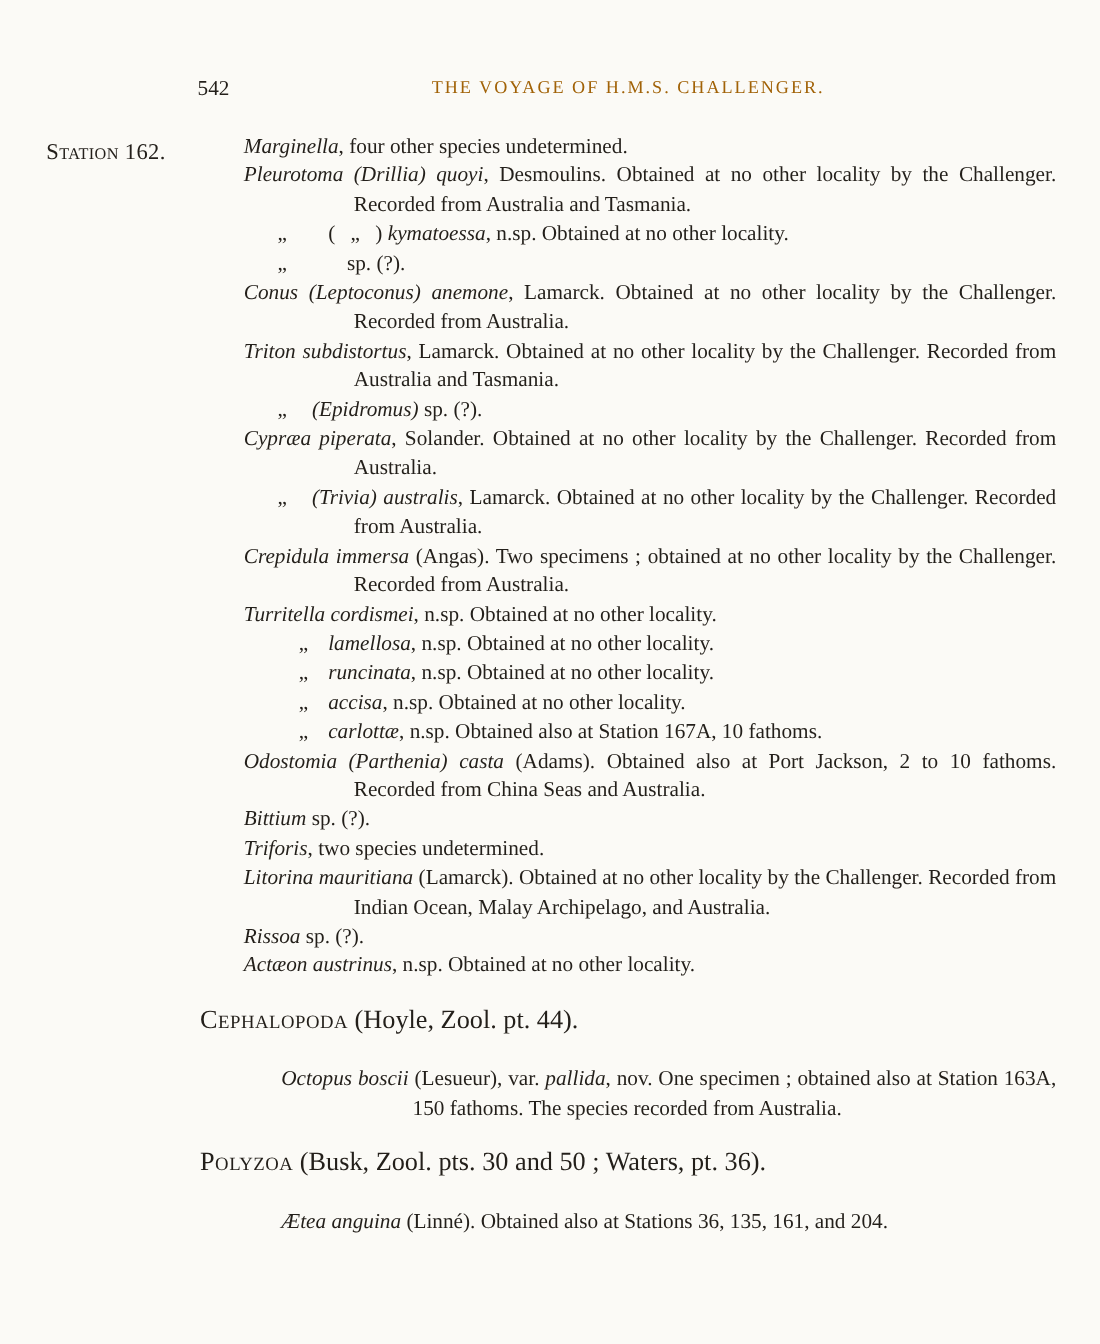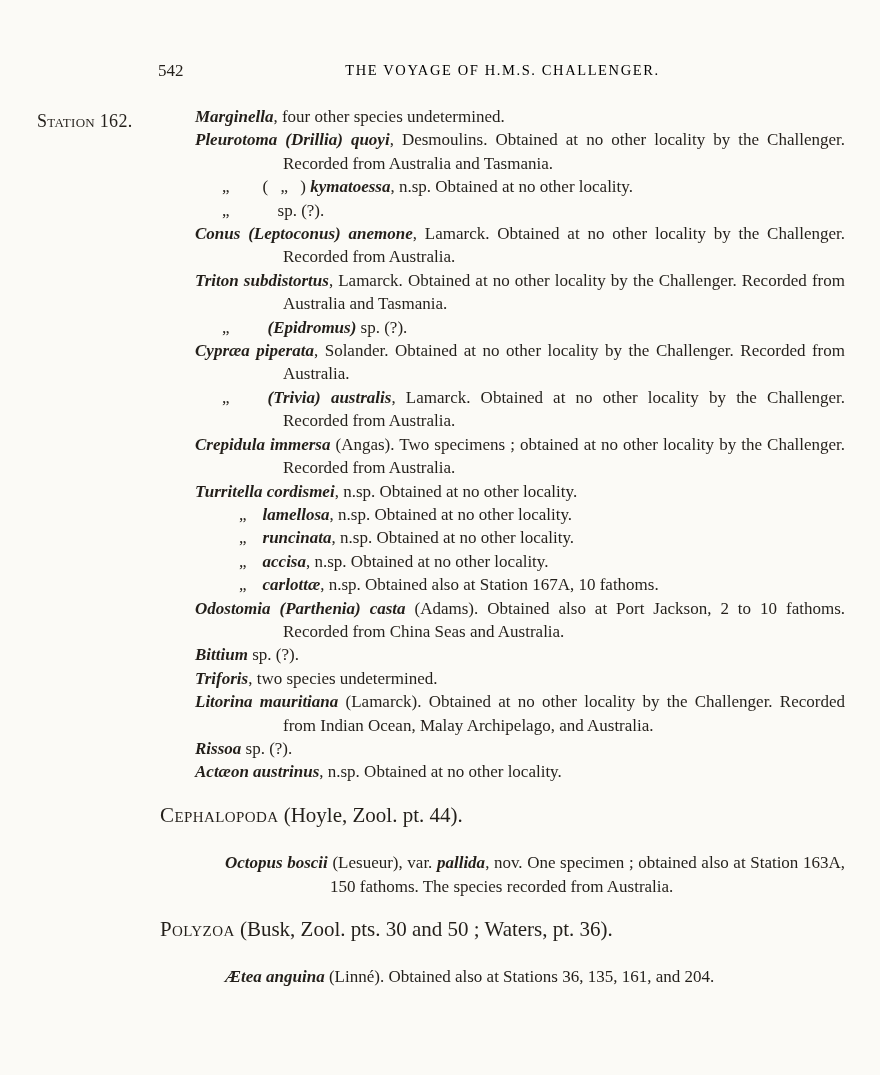--- a/index.html
+++ b/index.html
@@ -14,21 +14,21 @@
 
   .page-number {
     position: absolute; top: 61px; left: 158px;
     font-size: 17px;
   }
   .running-head {
     position: absolute; top: 62px; left: 160px; right: 35px;
     text-align: center;
     font-size: 14.5px;
     letter-spacing: 1.6px;
-    color: #000000;
+    color: #a16207;
   }
   .margin-note {
     position: absolute; top: 111px; left: 37px;
     font-variant: small-caps;
     font-size: 18px;
     letter-spacing: 0.3px;
   }
 
   .content {
     position: absolute; top: 105px; left: 160px; right: 35px;
@@ -39,32 +39,32 @@
     text-align: justify;
     margin-left: 35px;
     padding-left: 88px;
     text-indent: -88px;
   }
   .entry.sub {
     margin-left: 65px;
     padding-left: 105px;
     text-indent: -105px;
   }
-  .it { font-style: italic; font-weight: bold; }
+  .it { font-style: italic; }
 
   .section { margin-top: 20px; }
   .sec-head {
     font-size: 21px;
     line-height: 23.4px;
   }
   .sec-head .sc { font-variant: small-caps; letter-spacing: 0.4px; }
   .sec-entries { margin-top: 24px; }
 
   
-  .ml20 { margin-left: 38px; }
+  .ml20 { margin-left: 20px; }
   .ml27 { margin-left: 27px; }
   .ml32 { margin-left: 16px; }
   .ml33 { margin-left: 33px; }
   .ml44 { margin-left: 44px; }
   .ml48 { margin-left: 48px; }
   .ws8  { word-spacing: 8px; }
 </style>
 </head>
 <body style="background: rgb(251, 250, 246); color: rgb(35, 31, 26);">
 

